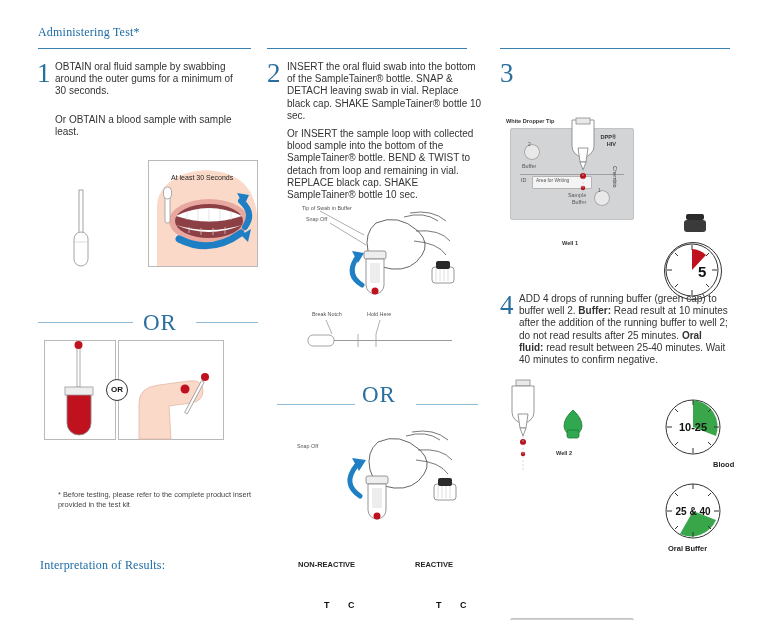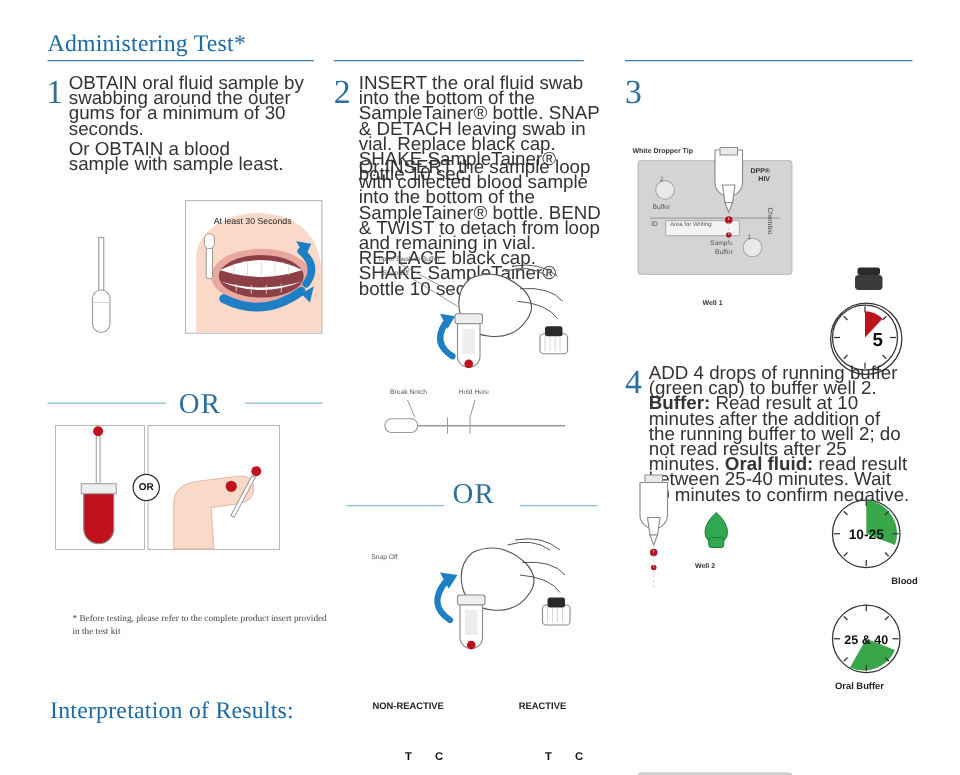--- a/index.html
+++ b/index.html
@@ -12,26 +12,26 @@
     overflow:hidden;
   }
   .page{position:absolute;left:0;top:0;width:768px;height:620px;}
   
   .abs{position:absolute;}
   .num{
     font-family:"Liberation Serif", serif;
     font-size:27px;color:#2b6f9e;line-height:1;
   }
   .body-txt{
-    font-size:15px;line-height:12.2px;color:#333;
+    font-size:10px;line-height:12.2px;color:#333;
   }
   .body-txt b{font-weight:bold;}
   .title{
     font-family:"Liberation Serif", serif;
-    font-size:19px;color:#1b6aa5;letter-spacing:.2px;
+    font-size:12px;color:#1b6aa5;letter-spacing:.2px;
   }
   .rule{background:#3a7fb0;height:1px;}
   .rule-lt{background:#8fb9d4;height:1px;}
   .or-word{
     font-family:"Liberation Serif", serif;
     font-size:23px;color:#2b6f9e;letter-spacing:1px;
   }
   .cap{font-size:7px;color:#444;}
   .cap-b{font-size:7.5px;color:#222;font-weight:bold;}
   .tiny{font-size:5.4px;color:#555;}
@@ -142,21 +142,21 @@
       <path d="M20,98 L20,62 q0,-16 20,-18 l30,-4 q14,-2 14,10 q0,10 -12,12 l-22,3 L52,98 Z" fill="#fbd9c8" stroke="#e2b9a6" stroke-width="0.8"></path>
 
       <circle cx="66" cy="48" r="4.5" fill="#c0121e"></circle>
 
       <rect x="74" y="38" width="3" height="36" transform="rotate(28 75 56)" fill="#fff" stroke="#9a9a9a" stroke-width="0.8"></rect>
       <circle cx="86" cy="36" r="4" fill="#c0121e"></circle>
     </svg>
   </div>
   <div class="abs" style="left:106px;top:379px;width:20px;height:20px;border:1px solid #333;border-radius:50%;background:#fff;text-align:center;font-size:8px;line-height:20px;font-weight:bold;color:#111;">OR</div>
 
-  <div class="abs footnote" style="left:58px;top:490px;width:210px;font-family:Liberation Serif, serif;">* Before testing, please refer to the complete product insert provided in the test kit</div>
+  <div class="abs footnote" style="left:58px;top:490px;width:210px;">* Before testing, please refer to the complete product insert provided in the test kit</div>
 
   <div class="abs num" style="left:267px;top:60px;">2</div>
   <div class="abs body-txt" style="left:287px;top:61px;width:195px;">INSERT the oral fluid swab into the bottom of the SampleTainer® bottle. SNAP &amp; DETACH leaving swab in vial. Replace black cap. SHAKE SampleTainer® bottle 10 sec.</div>
   <div class="abs body-txt" style="left:287px;top:128px;width:195px;">Or INSERT the sample loop with collected blood sample into the bottom of the SampleTainer® bottle. BEND &amp; TWIST to detach from loop and remaining in vial. REPLACE black cap. SHAKE SampleTainer® bottle 10 sec.</div>
 
   <div class="abs" style="left:286px;top:205px;">
     <svg width="200" height="120" viewBox="0 0 200 120">
 
       <path d="M90,18 q22,-10 42,8 q12,12 4,24 q-10,16 -30,14 q-20,-2 -24,-18 q-4,-18 8,-28 Z" fill="#fff" stroke="#555" stroke-width="0.9"></path>
       <path d="M118,12 q20,-6 34,4" fill="none" stroke="#555" stroke-width="0.8"></path>

